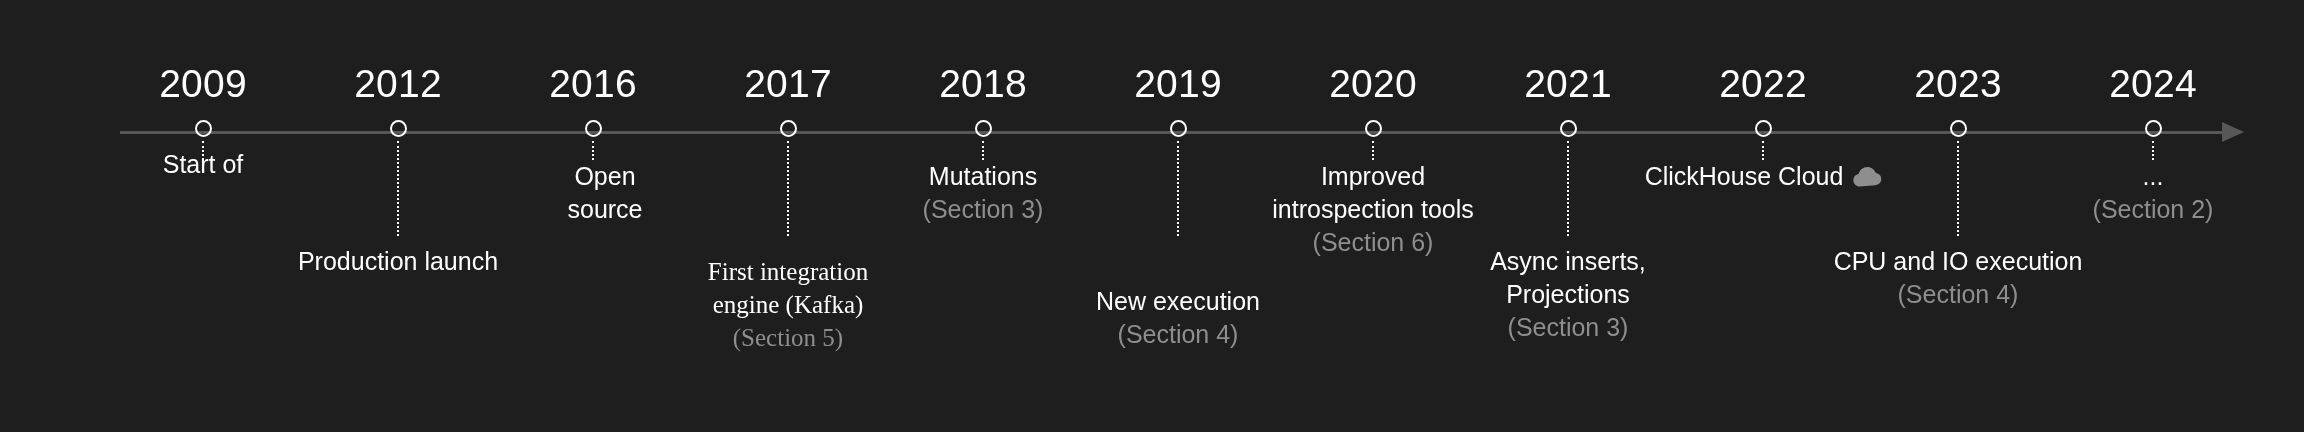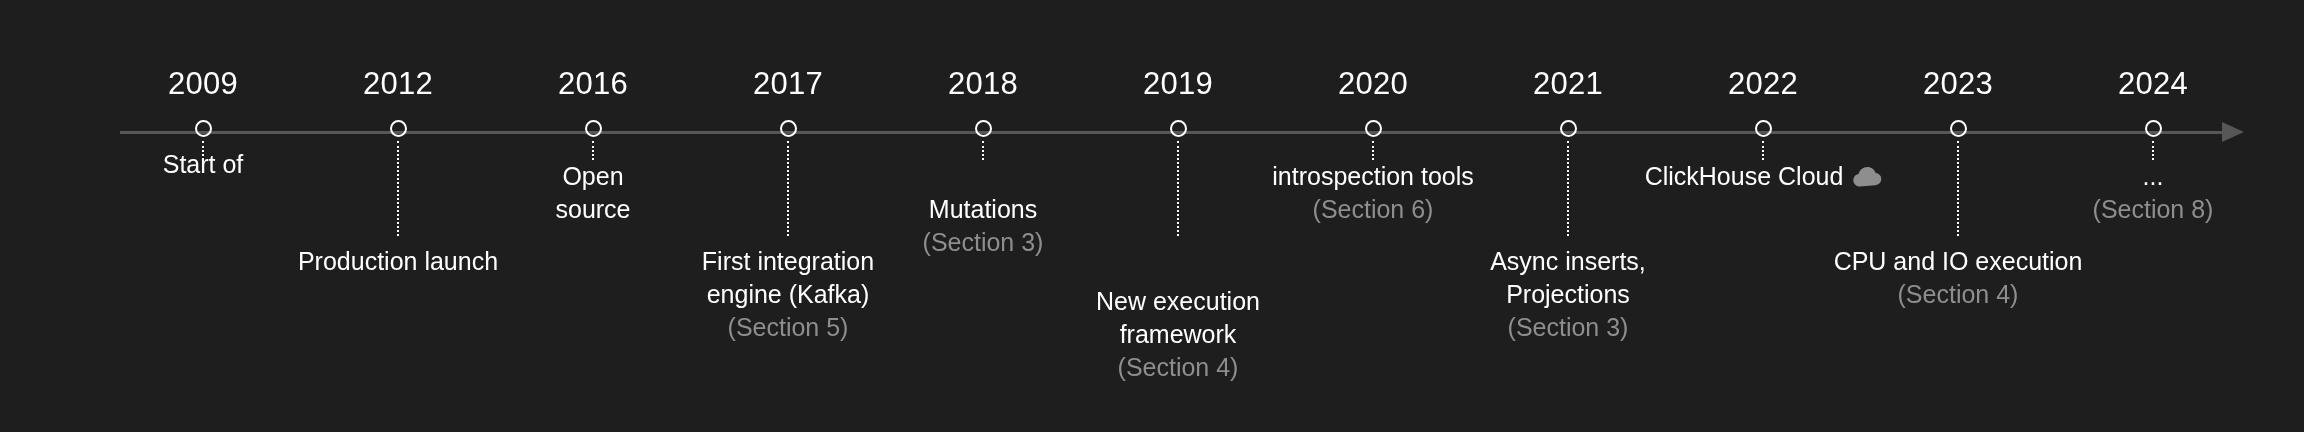--- a/index.html
+++ b/index.html
@@ -51,21 +51,21 @@
     height: 432px;
   }
 
   
   .event-year {
     position: absolute;
     left: 0;
     top: 68px;
     transform: translateX(-50%);
     color: #ffffff;
-    font-size: 31px;
+    font-size: 39px;
     line-height: 31px;
     white-space: nowrap;
     letter-spacing: 0.2px;
   }
 
   
   .event-marker {
     position: absolute;
     left: 0;
     top: 120px;
@@ -135,59 +135,59 @@
         <div class="event-marker"></div>
         <div class="event-leader" style="top: 141px; height: 95px;"></div>
         <div class="event-label" style="top: 245px; text-align: right;">
           <span class="line">Production launch</span>
         </div>
       </div>
       <div class="event" style="left: 593px;">
         <div class="event-year">2016</div>
         <div class="event-marker"></div>
         <div class="event-leader" style="top: 141px; height: 19px;"></div>
-        <div class="event-label" style="top: 160px;">
+        <div class="event-label" style="top: 160px; margin-left: 12px;">
           <span class="line">Open</span>
           <span class="line">source</span>
         </div>
       </div>
       <div class="event" style="left: 788px;">
         <div class="event-year">2017</div>
         <div class="event-marker"></div>
         <div class="event-leader" style="top: 141px; height: 95px;"></div>
-        <div class="event-label" style="top: 245px;">
+        <div class="event-label" style="top: 255px; font-family: Liberation Serif, serif;">
           <span class="line">First integration</span>
           <span class="line">engine (Kafka)</span>
           <span class="section-ref-block">(Section 5)</span>
         </div>
       </div>
       <div class="event" style="left: 983px;">
         <div class="event-year">2018</div>
         <div class="event-marker"></div>
         <div class="event-leader" style="top: 141px; height: 19px;"></div>
-        <div class="event-label" style="top: 160px; margin-top: 33px;">
+        <div class="event-label" style="top: 160px;">
           <span class="line">Mutations</span>
           <span class="section-ref-block">(Section 3)</span>
         </div>
       </div>
       <div class="event" style="left: 1178px;">
         <div class="event-year">2019</div>
         <div class="event-marker"></div>
         <div class="event-leader" style="top: 141px; height: 95px;"></div>
         <div class="event-label" style="top: 245px; margin-top: 40px;">
           <span class="line">New execution</span>
-          <span class="line">framework</span>
           <span class="section-ref-block">(Section 4)</span>
         </div>
       </div>
       <div class="event" style="left: 1373px;">
         <div class="event-year">2020</div>
         <div class="event-marker"></div>
         <div class="event-leader" style="top: 141px; height: 19px;"></div>
         <div class="event-label" style="top: 160px;">
+          <span class="line">Improved</span>
           <span class="line">introspection tools</span>
           <span class="section-ref-block">(Section 6)</span>
         </div>
       </div>
       <div class="event" style="left: 1568px;">
         <div class="event-year">2021</div>
         <div class="event-marker"></div>
         <div class="event-leader" style="top: 141px; height: 95px;"></div>
         <div class="event-label" style="top: 245px;">
           <span class="line">Async inserts,</span>
@@ -213,18 +213,18 @@
           <span class="line">CPU and IO execution</span>
           <span class="section-ref-block">(Section 4)</span>
         </div>
       </div>
       <div class="event" style="left: 2153px;">
         <div class="event-year">2024</div>
         <div class="event-marker"></div>
         <div class="event-leader" style="top: 141px; height: 19px;"></div>
         <div class="event-label" style="top: 160px;">
           <span class="line">...</span>
-          <span class="section-ref-block">(Section 8)</span>
+          <span class="section-ref-block">(Section 2)</span>
         </div>
       </div>
     </div>
 
 </div>
 
 </body></html>

